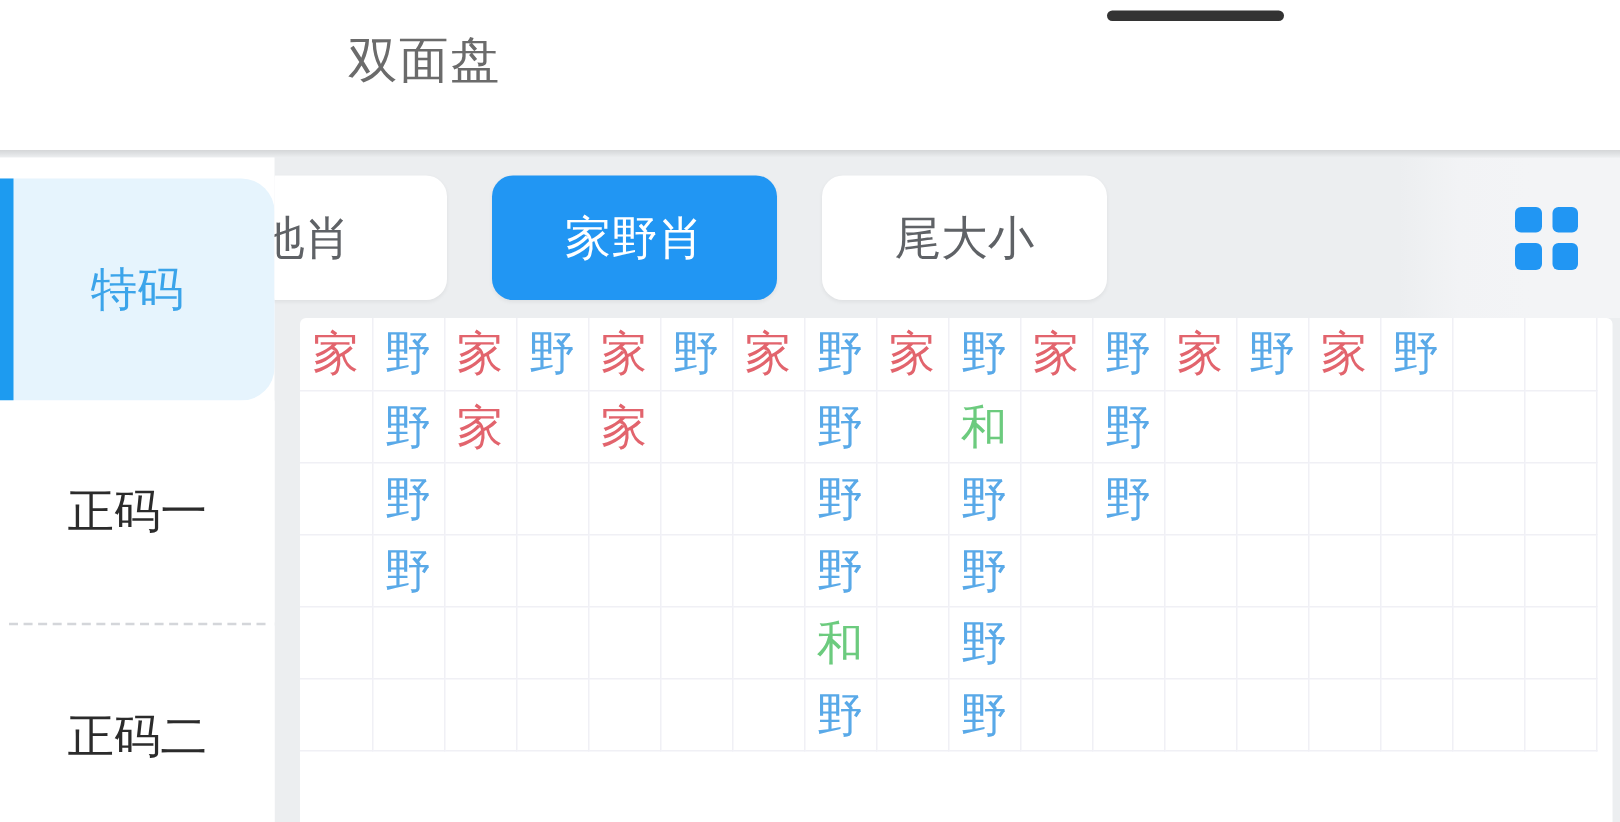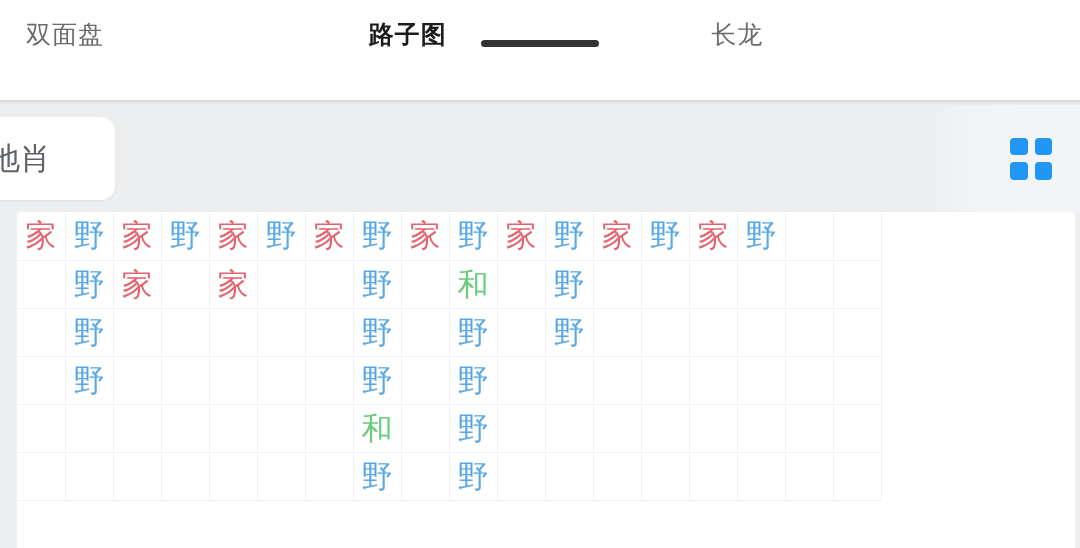--- a/index.html
+++ b/index.html
@@ -17,23 +17,23 @@
     height: 100px;
     background: #ffffff;
     display: flex;
     align-items: flex-start;
     justify-content: space-around;
     padding: 0 26px;
   }
   .tab {
     position: relative;
     flex: 1 1 0;
-    text-align: left;
+    text-align: center;
     padding-top: 18px;
-    font-size: 25px;
+    font-size: 33px;
     color: #6b6b6b;
     letter-spacing: 1px;
     white-space: nowrap;
   }
   .tab.active {
     color: #1c1c1c;
     font-weight: bold;
   }
   .tab .tab-underline {
     display: none;
@@ -198,39 +198,52 @@
 </style>
 </head>
 <body>
 
 <div class="topbar">
   <div class="tab">
     <span>双面盘</span>
     
   </div>
   <div class="tab active">
-    <span>路子图</span>
     <span class="tab-underline"></span>
-  </div>
-  <div class="tab">
-    <span>长龙</span>
-    
   </div>
 </div>
 <div class="topbar-shadow"></div>
 
 <div class="body-wrap">
 
+  <div class="sidebar">
+    <div class="side-item active">
+      <span>特码</span>
+    </div>
+    <div class="side-item">
+      <span>正码一</span>
+    </div>
+    <div class="side-div"></div>
+    <div class="side-item">
+      <span>正码二</span>
+    </div>
+  </div>
 
   <div class="panel">
 
     <div class="chips-row">
       <div class="chips-scroll">
         <div class="chip">
           <span>地肖</span>
+        </div>
+        <div class="chip active">
+          <span>家野肖</span>
+        </div>
+        <div class="chip">
+          <span>尾大小</span>
         </div>
       </div>
       <div class="chips-fade">
         <div class="grid-icon">
           <i></i>
           <i></i>
           <i></i>
           <i></i>
         </div>
       </div>

